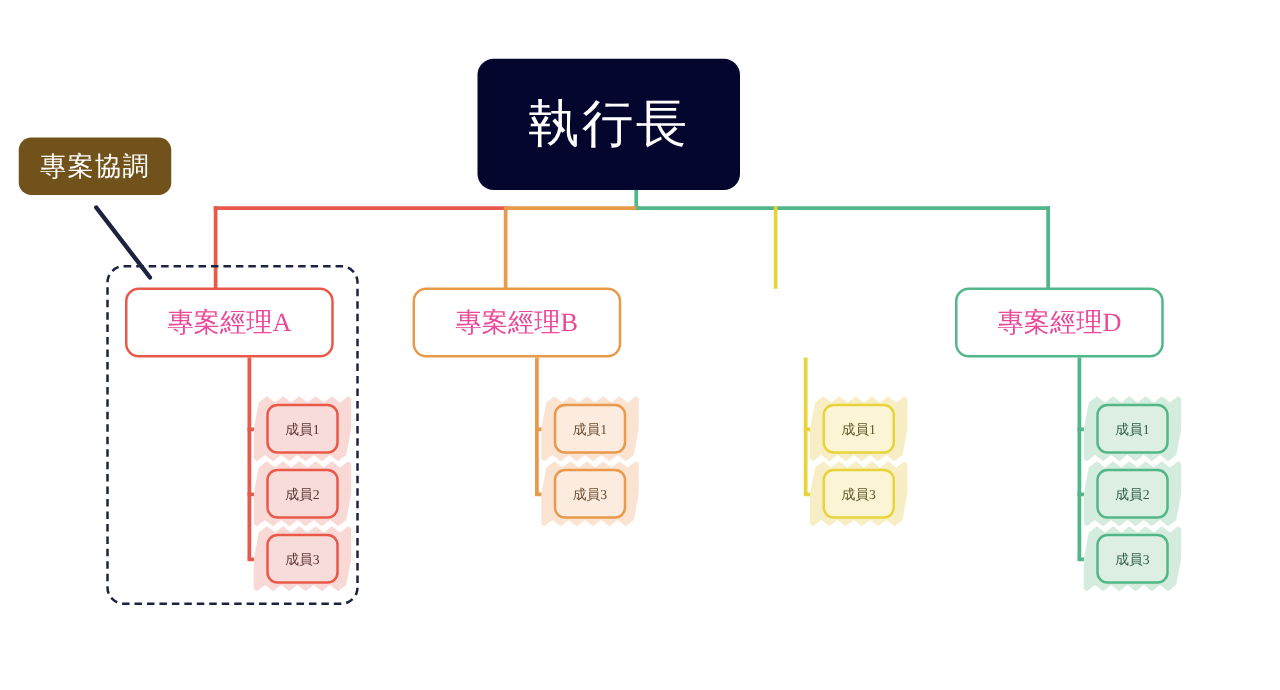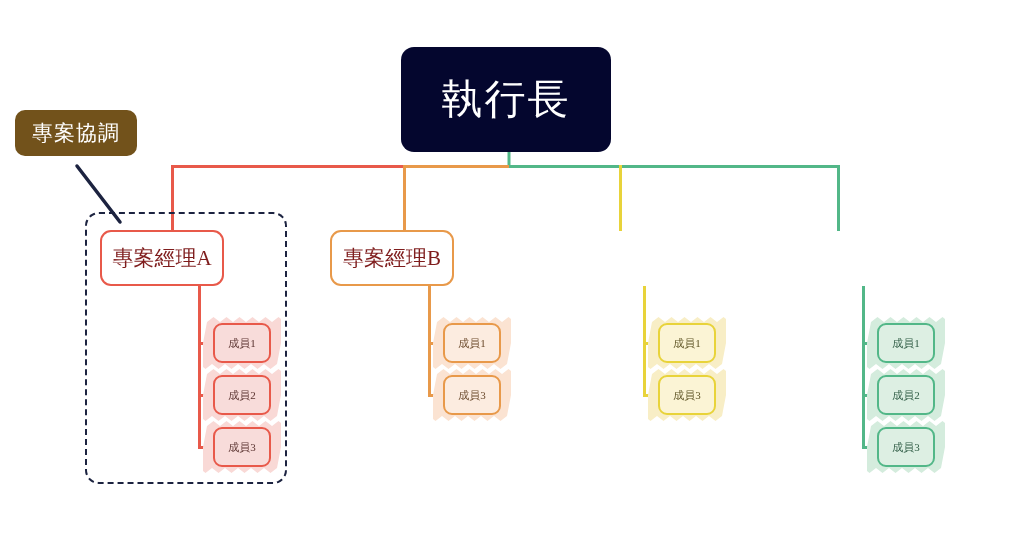--- a/index.html
+++ b/index.html
@@ -19,46 +19,46 @@
     position:absolute;
     box-sizing:border-box;
     display:flex;align-items:center;justify-content:center;
     text-align:center;
     white-space:nowrap;
     z-index:5;
   }
 
   
   .ceo{
-    left:401px;top:47px;width:210px;height:105px;
+    left:382px;top:47px;width:210px;height:105px;
     background:#04062e;
     border-radius:13px;
     color:#ffffff;
     font-size:41px;
     letter-spacing:2px;
     font-weight:400;
   }
 
   
   .coord{
     left:15px;top:110px;width:122px;height:46px;
     background:#72521b;
     border-radius:10px;
     color:#ffffff;
     font-size:21px;
     letter-spacing:1px;
   }
 
   
   .mgr{
-    top:230px;width:124px;height:56px;
+    top:230px;width:167px;height:56px;
     background:#ffffff;
     border:2.5px solid #999;
     border-radius:11px;
-    color:#7f1d1d;
+    color:#ec4899;
     font-size:21px;
   }
 
   
   .member{
     width:58px;height:40px;
     border:2.5px solid #999;
     border-radius:9px;
     font-size:11px;
     z-index:6;
@@ -129,20 +129,23 @@
   <div class="node coord">
     <span>專案協調</span>
   </div>
 
   <div class="node mgr" id="mgr-a" style="left:100px;border-color:#e8594a;">
     <span>專案經理A</span>
   </div>
   <div class="node mgr" id="mgr-b" style="left:330px;border-color:#e8994a;">
     <span>專案經理B</span>
   </div>
+  <div class="node mgr" id="mgr-d" style="left:764px;border-color:#52b788;">
+    <span>專案經理D</span>
+  </div>
 
   <div id="members-layer">
       <div class="deco" style="left: 203px; top: 313px;"><svg width="78" height="60" viewBox="0 0 78 60">
           <path d="M 4,9 L 10.5,4 L 17,9 L 23.5,4 L 30,9 L 36.5,4 L 43,9 L 49.5,4 L 56,9 L 62.5,4 L 69,9 L 75.5,4 L 82,9 L 74,51 L 67.5,56 L 61,51 L 54.5,56 L 48,51 L 41.5,56 L 35,51 L 28.5,56 L 22,51 L 15.5,56 L 9,51 L 2.5,56 L -4,51 Z" fill="#f9d9d6"></path>
         </svg></div>
       <div class="node member" style="left: 213px; top: 323px; border-color: rgb(232, 89, 74); background: rgb(248, 220, 218); color: rgb(90, 51, 48);">
         <span>成員1</span>
       </div>
       <div class="deco" style="left: 203px; top: 365px;"><svg width="78" height="60" viewBox="0 0 78 60">
           <path d="M 4,9 L 10.5,4 L 17,9 L 23.5,4 L 30,9 L 36.5,4 L 43,9 L 49.5,4 L 56,9 L 62.5,4 L 69,9 L 75.5,4 L 82,9 L 74,51 L 67.5,56 L 61,51 L 54.5,56 L 48,51 L 41.5,56 L 35,51 L 28.5,56 L 22,51 L 15.5,56 L 9,51 L 2.5,56 L -4,51 Z" fill="#f9d9d6"></path>

